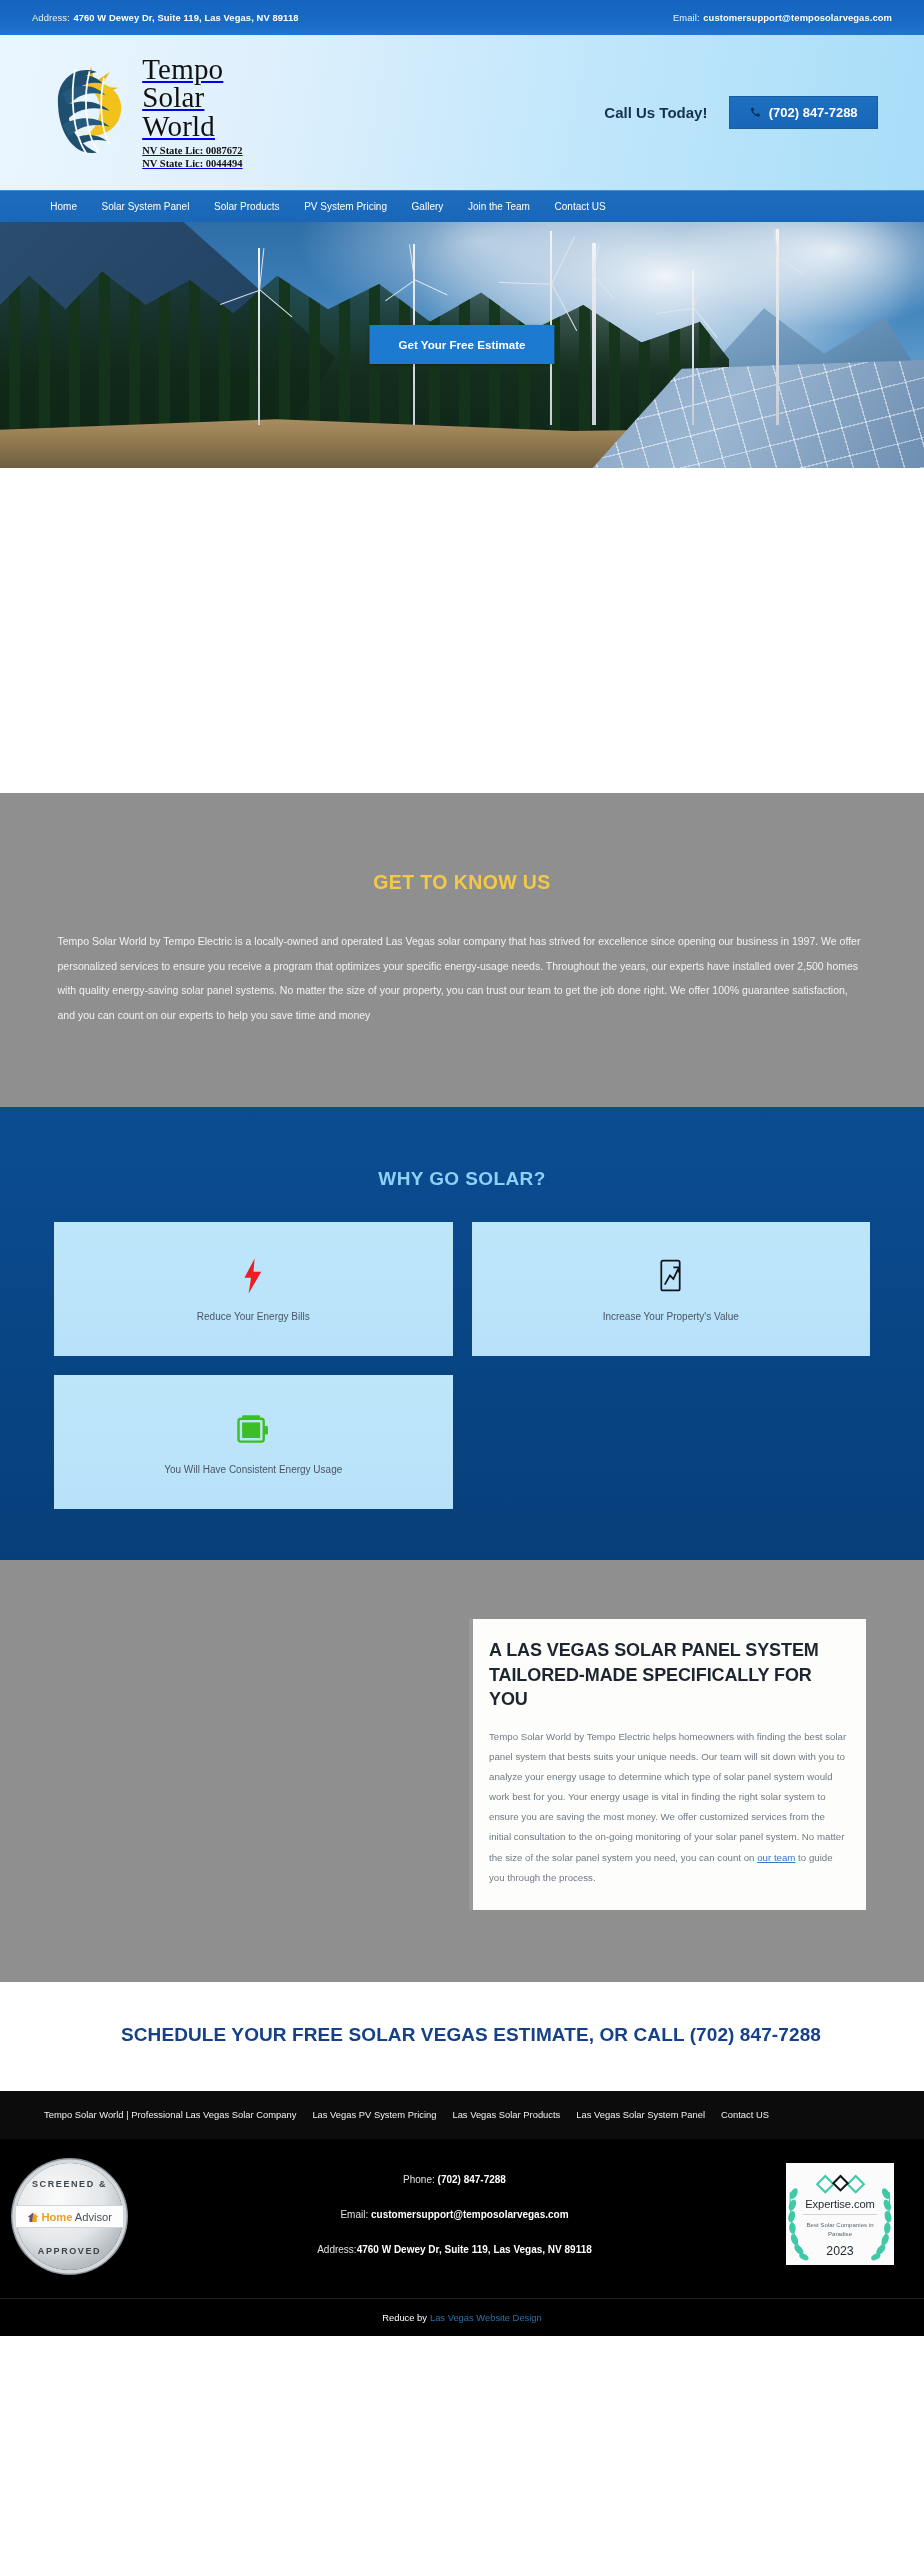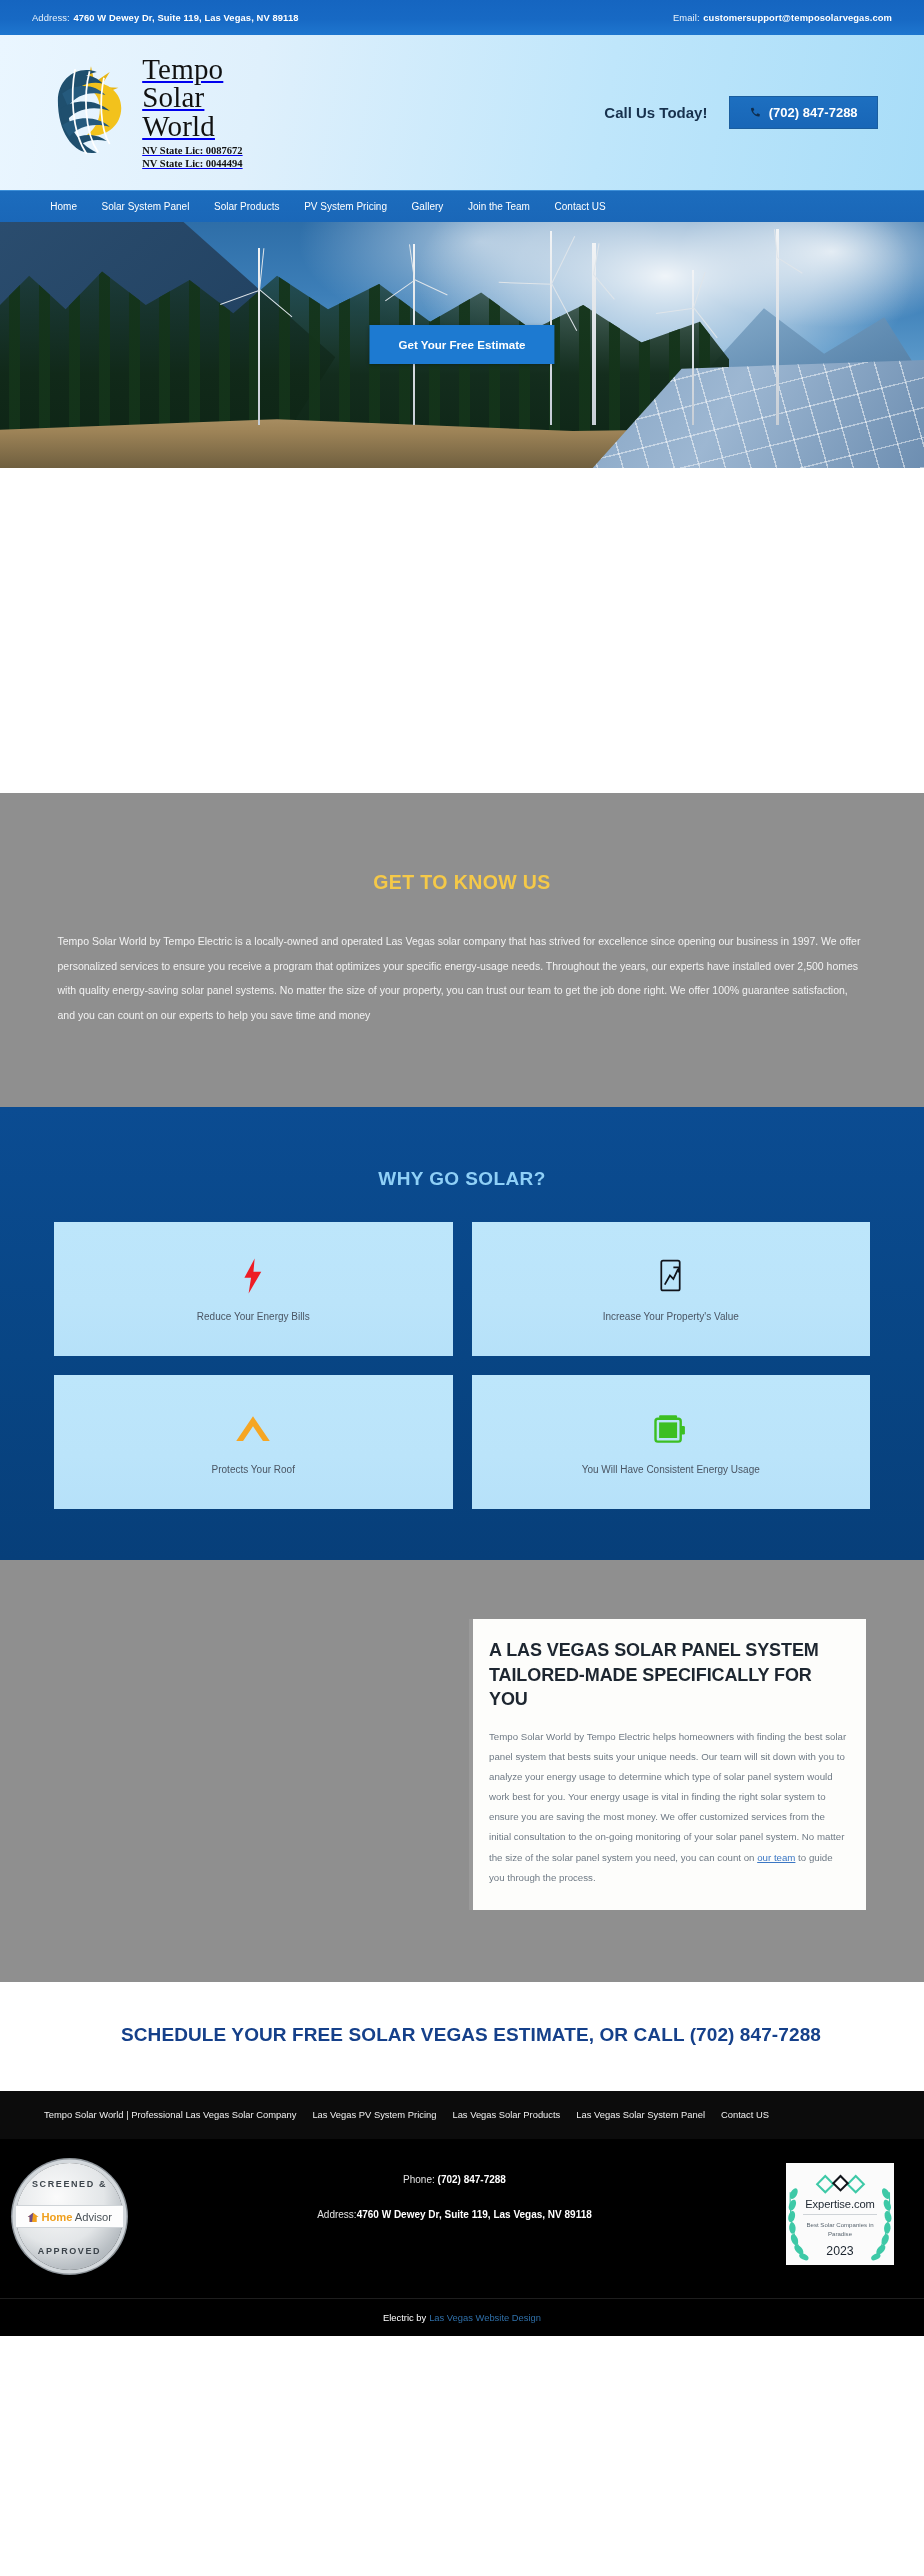--- a/index.html
+++ b/index.html
@@ -499,28 +499,20 @@
       <span class="ico">
         <svg viewBox="0 0 40 56" width="23" height="33">
           <rect x="4" y="2" width="32" height="52" rx="3" fill="none" stroke="#10131a" stroke-width="3"></rect>
           <path d="M10 44 L19 28 L25 34 L33 17" fill="none" stroke="#10131a" stroke-width="3"></path>
           <path d="M25 14 L34 14 L34 23" fill="none" stroke="#10131a" stroke-width="3"></path>
         </svg>
       </span>
       <span class="cap">Increase Your Property's Value</span>
     </div>
 
-    <div class="card">
-      <span class="ico">
-        <svg viewBox="0 0 58 44" width="36" height="27.4">
-          <path d="M29 2 L56 42 L45 42 L29 18 L13 42 L2 42 Z" fill="#f6a623"></path>
-        </svg>
-      </span>
-      <span class="cap">Protects Your Roof</span>
-    </div>
 
     <div class="card">
       <span class="ico">
         <svg viewBox="0 0 56 50" width="35" height="30">
           <rect x="3" y="8" width="42" height="38" rx="4" fill="none" stroke="#3cbf22" stroke-width="4"></rect>
           <rect x="9" y="14" width="30" height="26" fill="#3cbf22"></rect>
           <rect x="45" y="20" width="7" height="14" rx="2" fill="#3cbf22"></rect>
           <rect x="9" y="2" width="30" height="5" rx="2" fill="#3cbf22"></rect>
         </svg>
       </span>
@@ -563,20 +555,24 @@
       <span class="w1">Home</span>
       <span class="w2">Advisor</span>
     </span>
     <span class="arc-bot">APPROVED</span>
   </div>
 
   <div class="footer-contact">
     <div class="row">
       <span class="k">Phone:</span>
       <span class="v">(702) 847-7288</span>
+    </div>
+    <div class="row">
+      <span class="k">Email:</span>
+      <span class="v">customersupport@temposolarvegas.com</span>
     </div>
     <div class="row">
       <span class="k">Address:</span><span class="v">4760 W Dewey Dr, Suite 119, Las Vegas, NV 89118</span>
     </div>
   </div>
 
   <div class="exp-badge">
     <span class="exp-laurel l">
       <svg viewBox="0 0 30 110" width="21.7" height="79">
         <g fill="#3ec9a7">
@@ -617,16 +613,16 @@
     </span>
     <div class="brand">Expertise.com</div>
     <hr>
     <div class="sub">Best Solar Companies in Paradise</div>
     <div class="yr">2023</div>
   </div>
 
 </div>
 
 <div class="footer-bottom">
-  <span>Electric by</span>
+  <span>Reduce by</span>
   <a href="#">Las Vegas Website Design</a>
 </div>
 
 
 </body></html>

